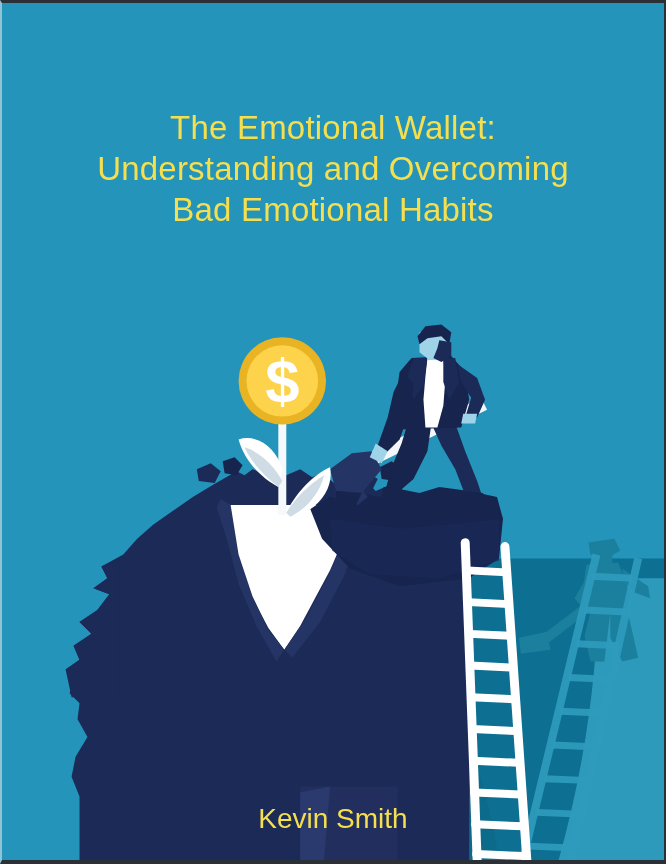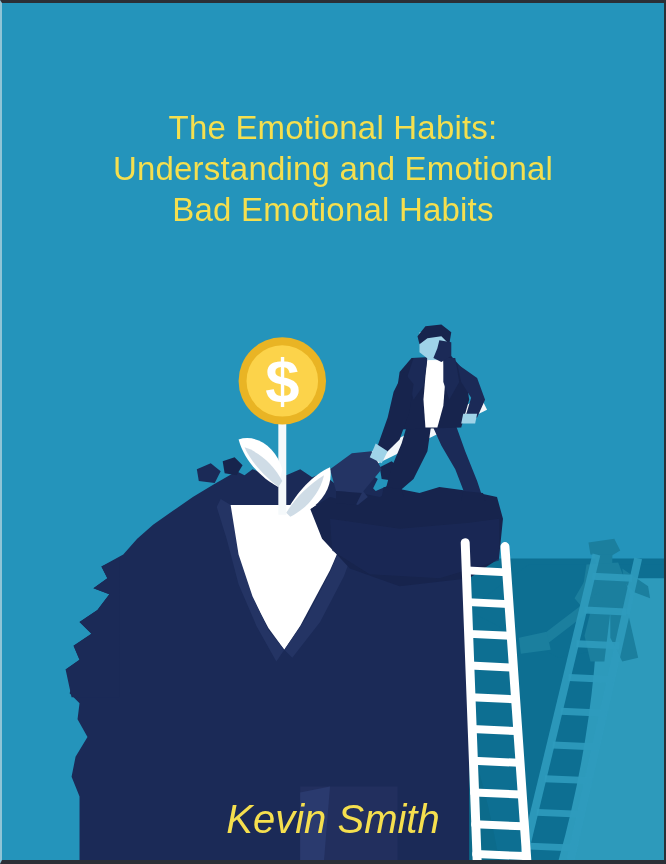--- a/index.html
+++ b/index.html
@@ -53,25 +53,24 @@
     position: absolute;
     left: 0;
     right: 0;
     bottom: 22px;
     text-align: center;
     z-index: 5;
     pointer-events: none;
   }
   .author-name {
     color: #f5df4e;
-    font-size: 40px;
+    font-size: 28px;
     line-height: 38px;
     font-weight: 400;
     font-family: "Liberation Sans", sans-serif;
-    font-style: italic;
   }
 </style>
 </head>
 <body>
 
 <div id="cover">
 
   <svg id="art" viewBox="0 0 666 864" preserveAspectRatio="none">
 
     <rect x="0" y="0" width="666" height="864" fill="#2494bb"></rect>
@@ -304,22 +303,22 @@
         <line x1="477" y1="858" x2="526" y2="860"></line>
       </g>
     </g>
 
     <path d="M 300,790 L 398,790 L 398,864 L 300,864 Z" fill="#222f5e"></path>
     <path d="M 300,796 L 330,790 L 324,864 L 300,864 Z" fill="#2a3a6e"></path>
 
   </svg>
 
   <div class="title-block">
-    <span class="title-line">The Emotional Habits:</span>
-    <span class="title-line">Understanding and Emotional</span>
+    <span class="title-line">The Emotional Wallet:</span>
+    <span class="title-line">Understanding and Overcoming</span>
     <span class="title-line">Bad Emotional Habits</span>
   </div>
 
   <div class="author-block">
     <span class="author-name">Kevin Smith</span>
   </div>
 
 </div>
 
 </body></html>

